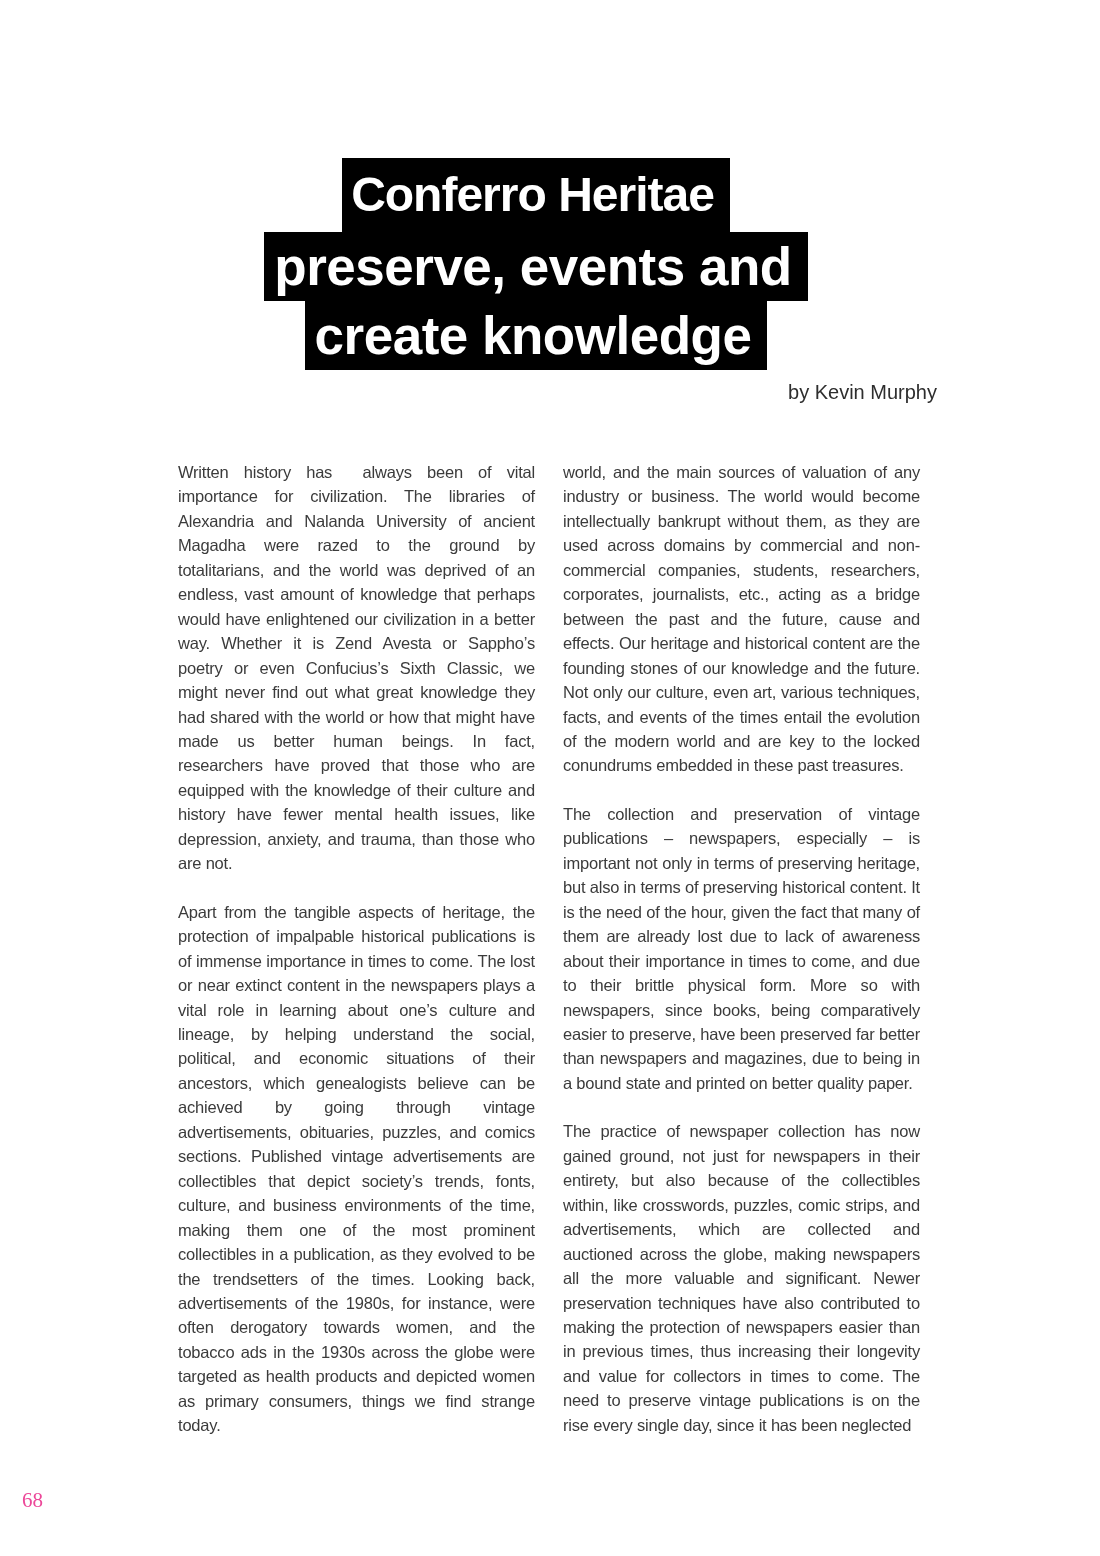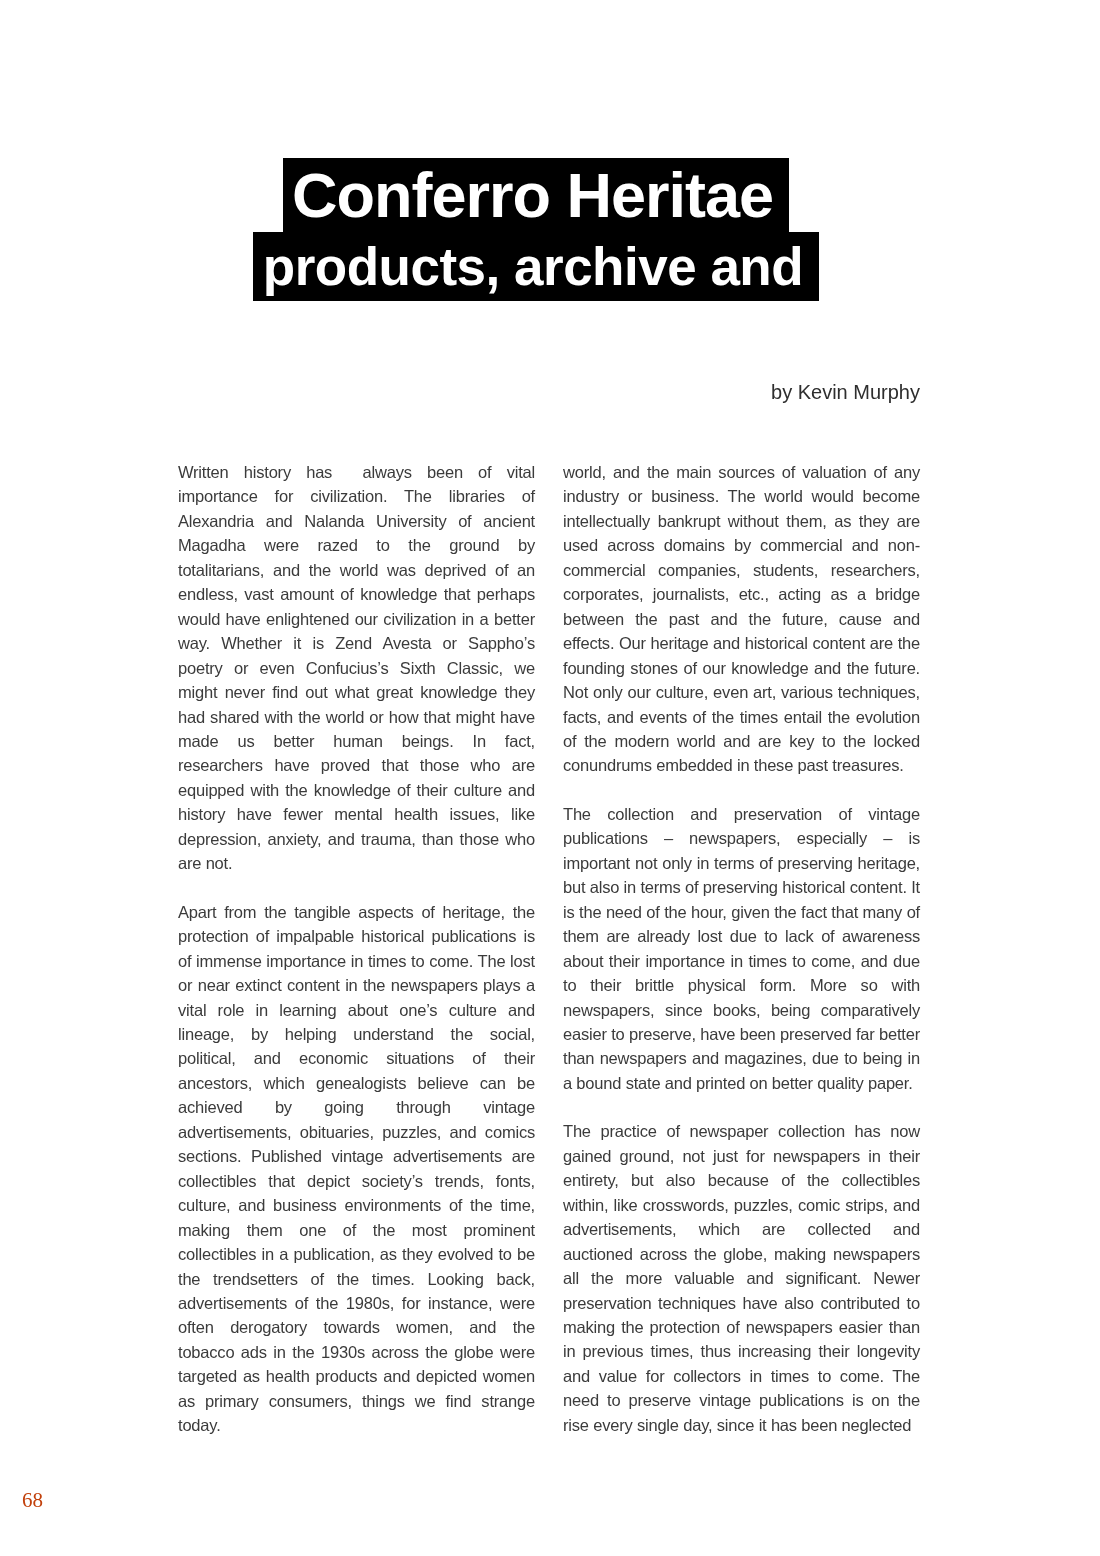--- a/index.html
+++ b/index.html
@@ -23,34 +23,34 @@
   .title-line span{
     display:block;
     width:fit-content;
     margin:0 auto;
     background:var(--title-bg);
     color:var(--title-fg);
     font-weight:700;
     white-space:nowrap;
   }
   .t1 span{
-    font-size:63px;
+    font-size:48px;
     line-height:74px;
     padding:0 16px 0 9px;
     letter-spacing:-1px;
   }
   .t2 span{
     font-size:53px;
     line-height:69px;
     padding:0 16px 0 10px;
     letter-spacing:-0.5px;
   }
   .byline{
     position:absolute;
-    top:381px;left:178px;width:742px;
+    top:381px;left:195px;width:742px;
     text-align:right;
     font-size:20px;
     color:#2e2e2e;
   }
   .columns{
     position:absolute;
     top:460px;left:178px;width:742px;
     display:flex;
     gap:28px;
   }
@@ -62,34 +62,37 @@
     color:var(--body-text);
     text-align:justify;
     letter-spacing:-0.2px;
   }
   .col p:last-child{margin-bottom:0;}
   .page-number{
     position:absolute;
     left:22px;top:1488px;
     font-family:"Liberation Serif", serif;
     font-size:21px;
-    color:#c2410c;
+    color:#ec4899;
   }
 </style>
 </head>
 <body>
 
 <div>
 
   <div class="header">
     <div class="title-line t1">
       <span>Conferro Heritae</span>
     </div>
     <div class="title-line t2">
-      <span>products, archive and</span>
+      <span>preserve, events and</span>
+    </div>
+    <div class="title-line t2">
+      <span>create knowledge</span>
     </div>
   </div>
 
   <div class="byline">by Kevin Murphy</div>
 
   <div class="columns">
     <div class="col">
       <p>Written history has&nbsp; always been of vital importance for civilization. The libraries of Alexandria and Nalanda University of ancient Magadha were razed to the ground by totalitarians, and the world was deprived of an endless, vast amount of knowledge that perhaps would have enlightened our civilization in a better way. Whether it is Zend Avesta or Sappho’s poetry or even Confucius’s Sixth Classic, we might never find out what great knowledge they had shared with the world or how that might have made us better human beings. In fact, researchers have proved that those who are equipped with the knowledge of their culture and history have fewer mental health issues, like depression, anxiety, and trauma, than those who are not.</p>
       <p>Apart from the tangible aspects of heritage, the protection of impalpable historical publications is of immense importance in times to come. The lost or near extinct content in the newspapers plays a vital role in learning about one’s culture and lineage, by helping understand the social, political, and economic situations of their ancestors, which genealogists believe can be achieved by going through vintage advertisements, obituaries, puzzles, and comics sections. Published vintage advertisements are collectibles that depict society’s trends, fonts, culture, and business environments of the time, making them one of the most prominent collectibles in a publication, as they evolved to be the trendsetters of the times. Looking back, advertisements of the 1980s, for instance, were often derogatory towards women, and the tobacco ads in the 1930s across the globe were targeted as health products and depicted women as primary consumers, things we find strange today.</p>
     </div>

